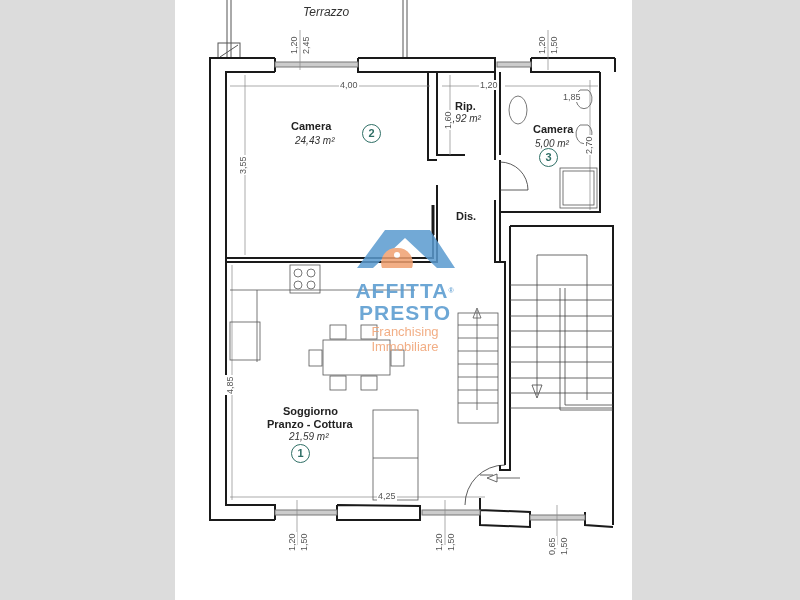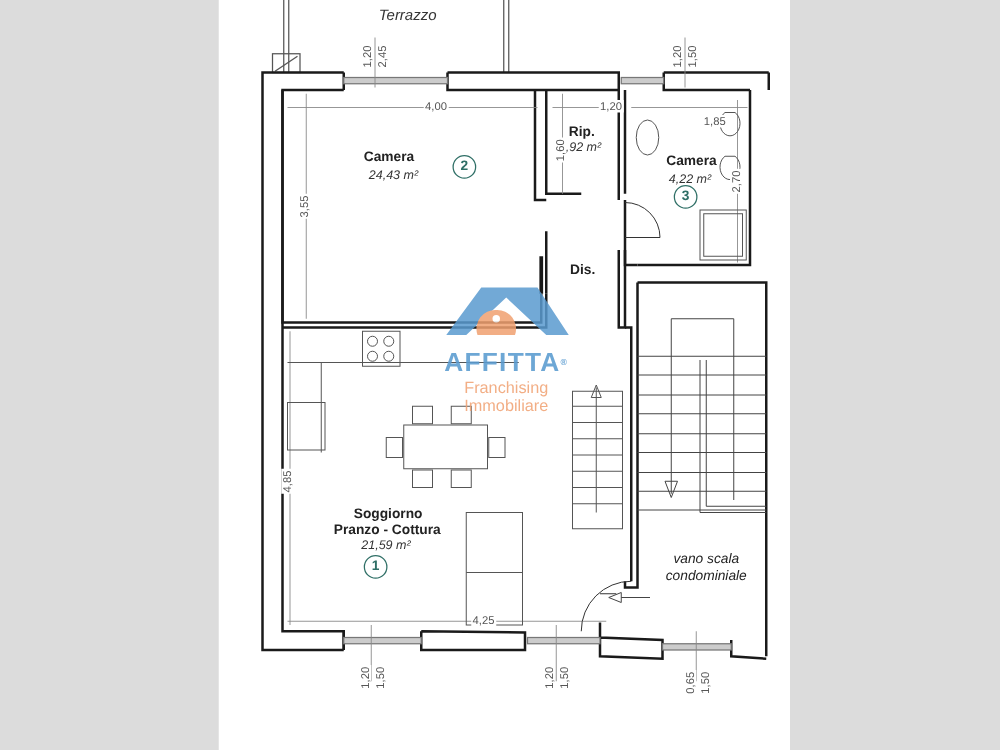--- a/index.html
+++ b/index.html
@@ -172,34 +172,30 @@
   <div class="terr" style="left:128px; top:5px;">Terrazzo</div>
 
   <div class="lbl room-name" style="left:116px; top:120px;">Camera</div>
   <div class="lbl room-area" style="left:120px; top:135px;">24,43 m²</div>
   <div class="num" style="left:187px; top:124px;">2</div>
 
   <div class="lbl room-name" style="left:280px; top:100px;">Rip.</div>
   <div class="lbl room-area" style="left:272px; top:113px;">1,92 m²</div>
 
   <div class="lbl room-name" style="left:358px; top:123px;">Camera</div>
-  <div class="lbl room-area" style="left:360px; top:138px;">4,22 m²</div>
+  <div class="lbl room-area" style="left:360px; top:138px;">5,00 m²</div>
   <div class="num" style="left:364px; top:148px;">3</div>
 
   <div class="lbl room-name" style="left:281px; top:210px;">Dis.</div>
 
   <div class="lbl room-name" style="left:108px; top:405px;">Soggiorno</div>
   <div class="lbl room-name" style="left:92px; top:418px;">Pranzo - Cottura</div>
   <div class="lbl room-area" style="left:114px; top:431px;">21,59 m²</div>
   <div class="num" style="left:116px; top:444px;">1</div>
 
-  <div class="vano" style="left:345px; top:440px; width:90px;">
-    <div>vano scala</div>
-    <div>condominiale</div>
-  </div>
 
   <div class="dim" style="left:140px; top:80px;">4,00</div>
   <div class="vdim" style="left:63px; top:175px;">3,55</div>
   <div class="dim" style="left:280px; top:80px;">1,20</div>
   <div class="vdim" style="left:268px; top:130px;">1,60</div>
   <div class="dim" style="left:363px; top:92px;">1,85</div>
   <div class="vdim" style="left:409px; top:155px;">2,70</div>
   <div class="dim" style="left:178px; top:491px;">4,25</div>
   <div class="vdim" style="left:50px; top:395px;">4,85</div>
 
@@ -211,15 +207,16 @@
   <div class="vdim" style="left:112px; top:552px;">1,20</div>
   <div class="vdim" style="left:124px; top:552px;">1,50</div>
   <div class="vdim" style="left:259px; top:552px;">1,20</div>
   <div class="vdim" style="left:271px; top:552px;">1,50</div>
   <div class="vdim" style="left:372px; top:556px;">0,65</div>
   <div class="vdim" style="left:384px; top:556px;">1,50</div>
 
   <div class="logo">
     <div style="height:52px;"></div>
     <div class="logo-t"><span>AFFITTA</span><span class="reg">®</span></div>
+    <div class="logo-t">PRESTO</div>
     <div class="logo-sub">Franchising Immobiliare</div>
   </div>
 </div>
 
 </body></html>

